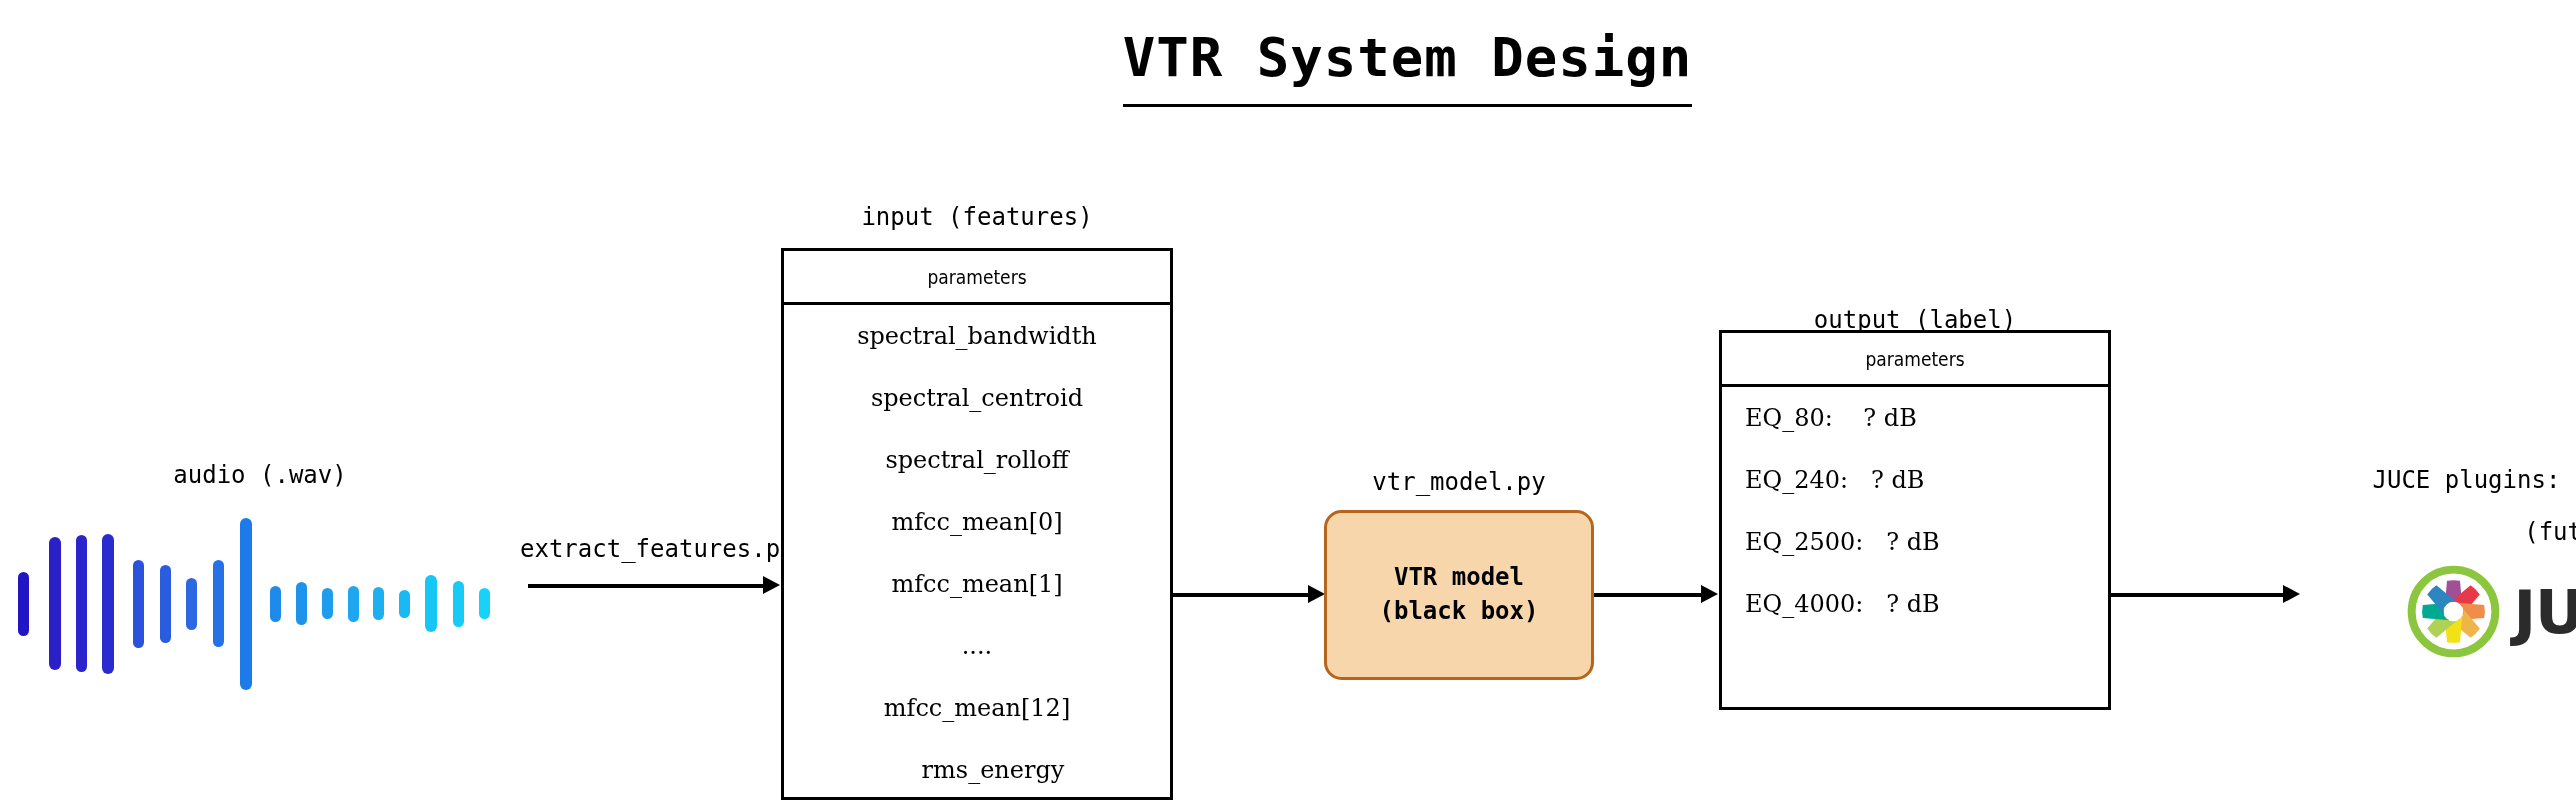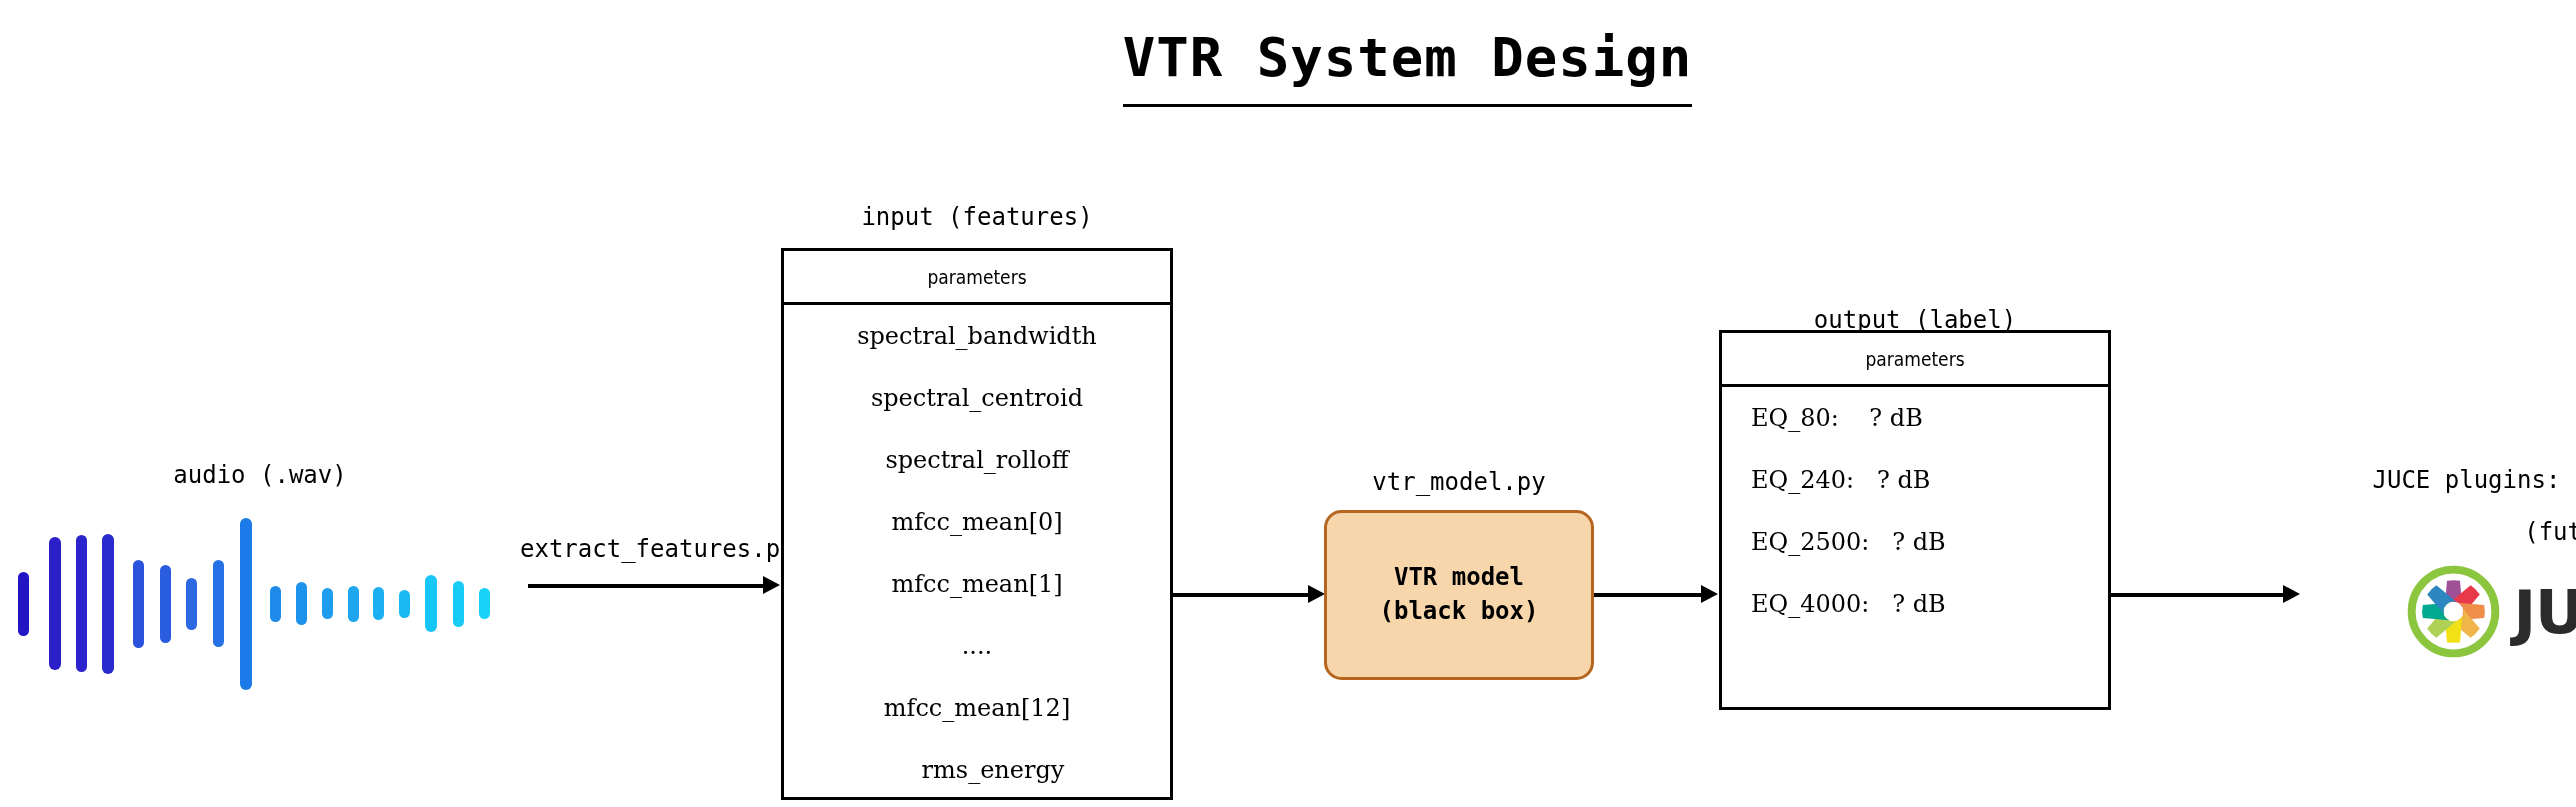--- a/index.html
+++ b/index.html
@@ -102,21 +102,21 @@
     box-sizing: border-box;
   }
   .uml-row {
     font-family: "DejaVu Serif", "Liberation Serif", serif;
     font-size: 24px;
     display: flex;
     align-items: center;
     white-space: pre;
   }
   .uml-row.centered { justify-content: center; }
-  .uml-row.lefted   { justify-content: flex-start; padding-left: 29px; }
+  .uml-row.lefted   { justify-content: flex-start; padding-left: 23px; }
 
   
   #vtr-box {
     position: absolute;
     left: 1324px;
     top: 510px;
     width: 270px;
     height: 170px;
     background: #F7D6AC;
     border: 3.6px solid #B5651D;

